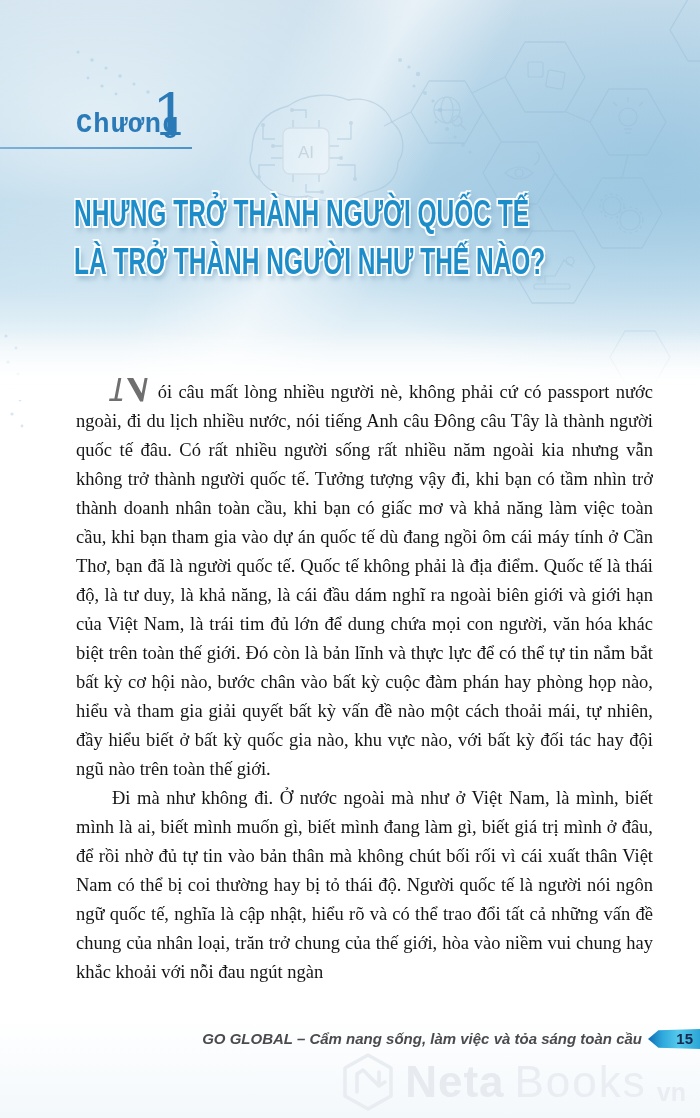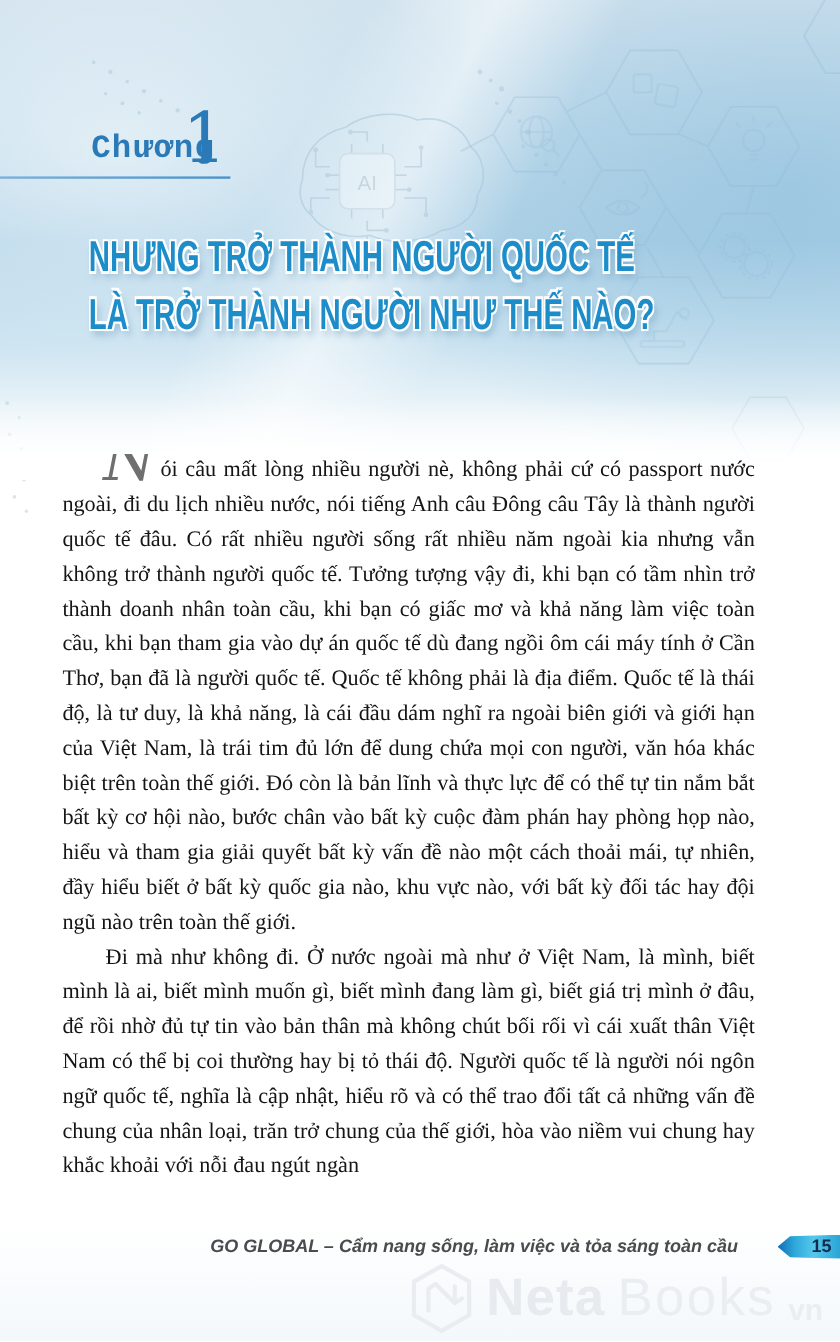--- a/index.html
+++ b/index.html
@@ -26,30 +26,30 @@
     font-size:58px;line-height:58px;color:var(--chapter-blue,#2b7ab8);}
   
   .title{position:absolute;left:74px;top:190px;color:var(--title-blue,#1d8dc9);
     font-family:"Liberation Sans",sans-serif;font-weight:800;font-size:36px;line-height:48px;}
   .title .tline{display:inline-block;transform:scaleX(.68);transform-origin:left center;
     white-space:nowrap;letter-spacing:0;
     text-shadow:-2px -2px 0 rgba(255,255,255,.95), 2px -2px 0 rgba(255,255,255,.95),
                 -2px 2px 0 rgba(255,255,255,.95), 2px 2px 0 rgba(255,255,255,.95),
                  4px 5px 7px rgba(96,146,180,.55);}
   
-  .bodytext{position:absolute;left:52px;top:378px;width:577px;height:648px;overflow:hidden;
+  .bodytext{position:absolute;left:76px;top:378px;width:577px;height:648px;overflow:hidden;
     font-size:18.5px;line-height:29px;color:#151515;text-align:justify;}
   .para{margin:0;}
   .p2{text-indent:36px;margin-top:0;}
   .dropcap{font-family:"DejaVu Serif",serif;font-style:italic;font-size:50px;line-height:0;
     color:#6f6f6f;margin-left:34px;margin-right:4px;position:relative;top:3px;}
   
   .footer{position:absolute;left:0;top:1028px;width:700px;height:22px;line-height:22px;
     font-family:"Liberation Sans",sans-serif;font-style:italic;font-weight:bold;font-size:15px;
-    color:var(--footer-text,#4b4b4d);text-align:right;padding-right:85px;box-sizing:border-box;}
+    color:var(--footer-text,#4b4b4d);text-align:right;padding-right:58px;box-sizing:border-box;}
   .ribbon{position:absolute;right:0;top:1029px;width:52px;height:20px;
     clip-path:polygon(0 50%,20% 6%,100% 0,100% 100%,20% 94%);
     background:linear-gradient(90deg,#0e6cb4 0%,#2fa9dc 28%,#55c9ec 58%,#2ba5d6 100%);text-align:right;}
   .ribbon span{position:absolute;right:7px;top:0;line-height:20px;
     font-family:"Liberation Sans",sans-serif;font-weight:bold;font-style:normal;
     font-size:15px;color:#152a4e;}
   
   .watermark{position:absolute;right:14px;bottom:6px;display:flex;align-items:center;gap:10px;
     font-family:"Liberation Sans",sans-serif;user-select:none;}
   .wm-neta{font-size:44px;font-weight:bold;color:#e7eaef;letter-spacing:1px;}

